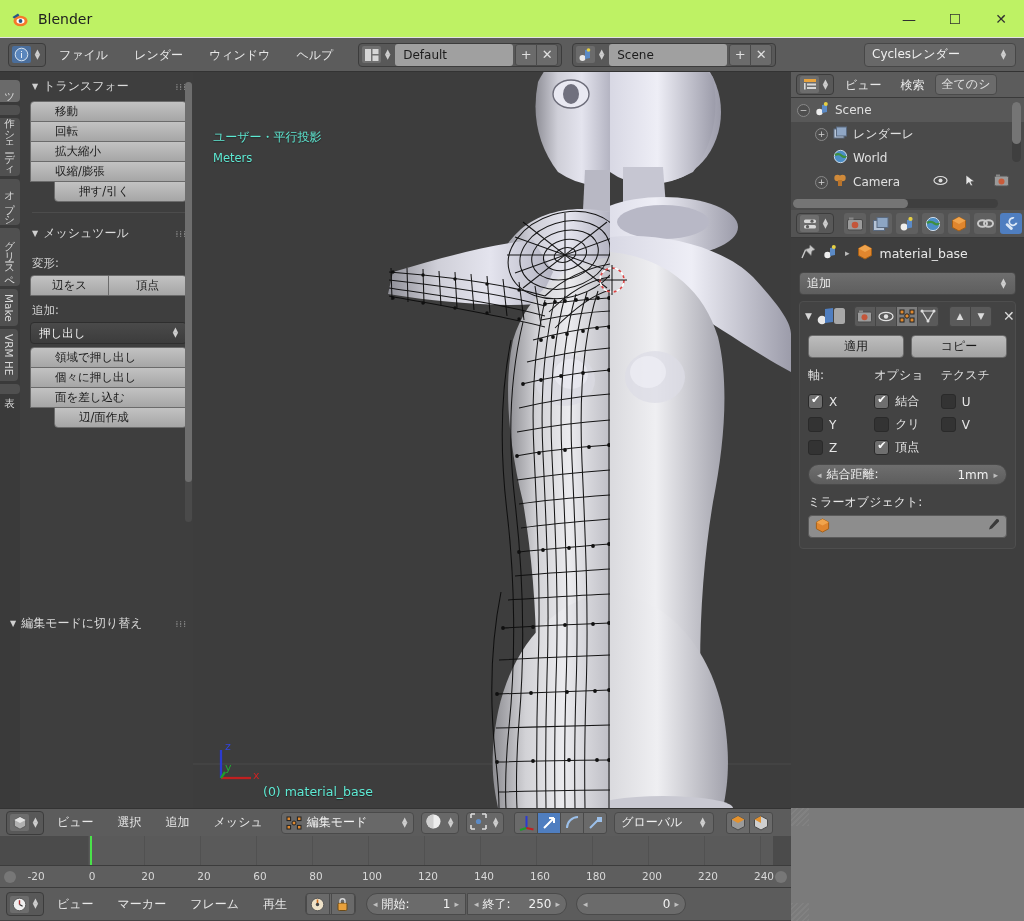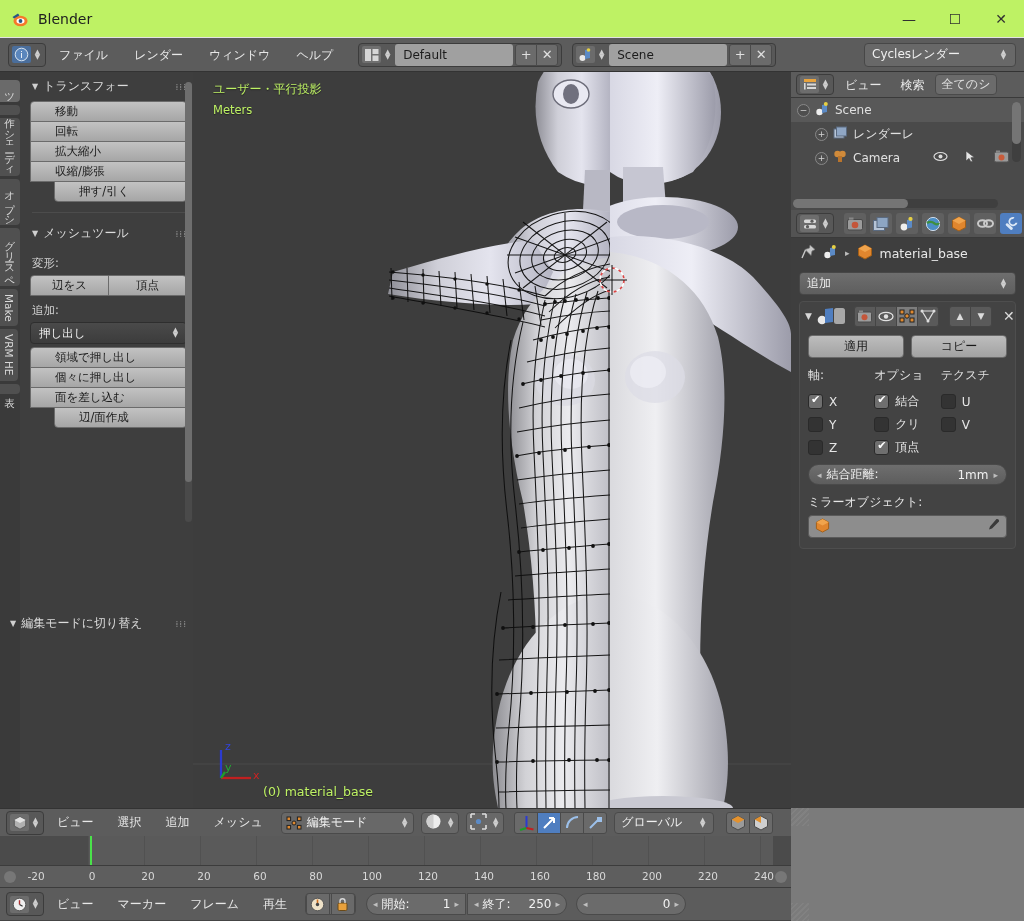--- a/index.html
+++ b/index.html
@@ -106,21 +106,21 @@
     position: absolute; bottom: 150px; left: 10px; right: 6px;
     color: #dcdcdc; font-size: 12px; display: flex; align-items: center; gap: 5px;
   }
 
   
   #viewport {
     position: absolute; left: 193px; top: 0; width: 598px; height: 736px;
     background: #3d3d3d; overflow: hidden;
   }
   #vp-canvas { position: absolute; inset: 0; }
-  .vp-text { position: absolute; color: #bef264; font-size: 12px; text-shadow: 0 1px 1px #222; }
+  .vp-text { position: absolute; color: #5eead4; font-size: 12px; text-shadow: 0 1px 1px #222; margin-top: 48px; }
   #vp-overlay-1 { left: 20px; top: 9px; }
   #vp-overlay-2 { left: 20px; top: 31px; font-size: 11.5px; }
   #vp-objname { left: 70px; bottom: 9px; font-size: 12.5px; }
   #axis-gizmo { position: absolute; left: 18px; bottom: 18px; width: 52px; height: 52px; }
 
   
   #rightcol {
     position: absolute; left: 791px; top: 0; width: 233px; height: 736px;
     background: #3e3e3e;
   }
@@ -669,20 +669,30 @@
         <span class="expander">+</span>
         <span>
           <svg width="15" height="14" viewBox="0 0 15 14">
               <rect x="1" y="3" width="10" height="9" fill="#b9c6d8" stroke="#5a6a80"></rect>
               <rect x="3.5" y="1" width="10" height="9" fill="#8fa6c4" stroke="#5a6a80"></rect>
             </svg>
         </span>
         <span>レンダーレ</span>
       </div>
       <div class="out-row" style="padding-left:24px;">
+        <span class="expander" style="border:none;background:none;"></span>
+        <span>
+          <svg width="15" height="15" viewBox="0 0 15 15">
+              <circle cx="7.5" cy="7.5" r="6.2" fill="#4c8ec6" stroke="#c9d8e8" stroke-width="1"></circle>
+              <path d="M2 6 Q6 4 9 7 Q12 9 13 7" stroke="#3f8f3f" stroke-width="2.2" fill="none"></path>
+            </svg>
+        </span>
+        <span>World</span>
+      </div>
+      <div class="out-row" style="padding-left:24px;">
         <span class="expander">+</span>
         <span>
           <svg width="15" height="13" viewBox="0 0 15 13">
               <circle cx="4.5" cy="4" r="3.2" fill="#d08a3a"></circle>
               <circle cx="9.5" cy="4" r="3.2" fill="#d08a3a"></circle>
               <rect x="5" y="6" width="4" height="6" fill="#b9742c"></rect>
             </svg>
         </span>
         <span>Camera</span>
         <span style="margin-left:28px;">

